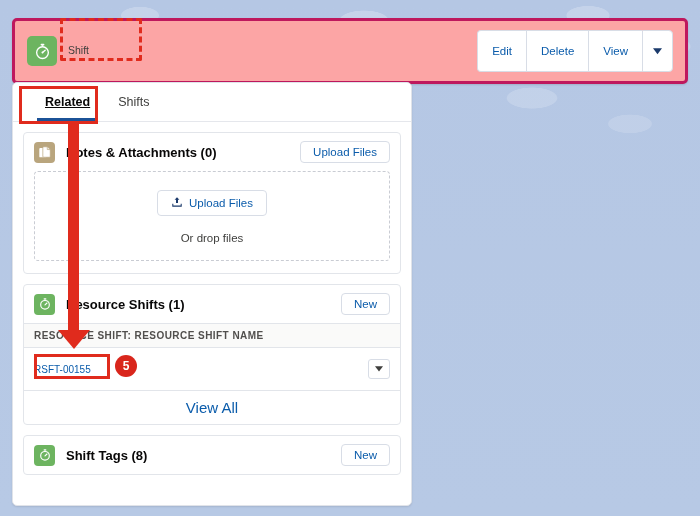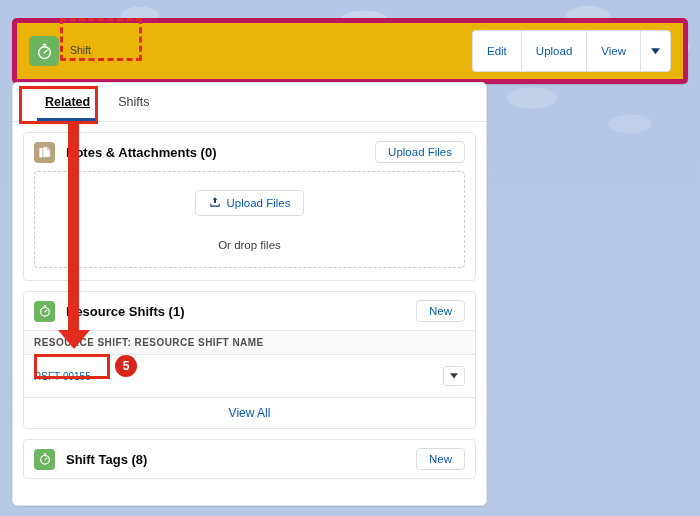--- a/index.html
+++ b/index.html
@@ -24,42 +24,42 @@
       radial-gradient(ellipse 64px 27px at 44% 22%, rgba(255,255,255,.16) 0 40%, rgba(255,255,255,0) 42%),
       radial-gradient(ellipse 60px 25px at 76% 19%, rgba(255,255,255,.18) 0 41%, rgba(255,255,255,0) 43%),
       radial-gradient(ellipse 52px 22px at 90% 24%, rgba(255,255,255,.15) 0 41%, rgba(255,255,255,0) 43%),
       linear-gradient(#b5c7e4,#b7c9e5);
     pointer-events:none;
   }
 
   
   .record-header{
     position:absolute;left:12px;top:18px;width:676px;height:66px;
-    background:#eab308;border:5px solid #be185d;border-radius:5px;
+    background:#fca5a5;border:3px solid #be185d;border-radius:5px;
     box-shadow:0 1px 2px rgba(0,0,0,.12);
     display:flex;align-items:center;box-sizing:border-box;
   }
   .rec-icon{
     width:30px;height:30px;border-radius:5px;background:#6db460;
     margin-left:12px;flex:none;display:flex;align-items:center;justify-content:center;
   }
   .rec-titles{margin-left:11px;line-height:1.05;}
   .rec-obj{font-size:10.5px;color:#3e3e3c;}
   .rec-name{font-size:17px;font-weight:bold;color:#080707;letter-spacing:-.2px;margin-top:1px;}
   .hdr-actions{margin-left:auto;margin-right:12px;display:flex;}
   .hdr-btn{
     font-size:11.5px;color:#0b5cab;background:#fff;border:1px solid #d8dde6;
     padding:14px 14px;border-right:none;cursor:pointer;white-space:nowrap;
   }
   .hdr-btn:first-child{border-radius:4px 0 0 4px;}
   .hdr-btn.caret{border-right:1px solid #d8dde6;border-radius:0 4px 4px 0;padding:5px 10px;}
 
   
   .content-card{
-    position:absolute;left:12px;top:82px;width:475px;height:424px;
+    position:absolute;left:12px;top:82px;width:400px;height:424px;
     background:#fff;border:1px solid #e0e3e9;border-radius:5px;
     box-shadow:0 1px 2px rgba(0,0,0,.10);box-sizing:border-box;overflow:hidden;
   }
   .tabbar{height:38px;border-bottom:1px solid #e5e7ec;display:flex;align-items:stretch;padding-left:18px;}
   .tab{
     display:flex;align-items:center;padding:0 14px;font-size:12.5px;color:#3e3e3c;cursor:pointer;
     position:relative;
   }
   .tab.active{font-weight:bold;color:#080707;text-decoration:underline;}
   .tab.active:after{
@@ -82,38 +82,38 @@
 
   
   .dropzone{
     margin:0 10px 12px;border:1px dashed #c9ccd3;border-radius:4px;
     padding:18px 0 16px;text-align:center;
   }
   .upload-btn{
     display:inline-flex;align-items:center;gap:6px;font-size:11.5px;color:#0b5cab;
     background:#fff;border:1px solid #d8dde6;border-radius:4px;padding:5px 13px;cursor:pointer;
   }
-  .drop-text{font-size:11.5px;color:#3e3e3c;margin-top:23px;}
+  .drop-text{font-size:11.5px;color:#3e3e3c;margin-top:16px;}
 
   
   .col-head{
     background:#fafaf9;border-top:1px solid #e2e5ea;border-bottom:1px solid #e2e5ea;
     padding:6px 10px;font-size:10px;font-weight:bold;color:#514f4d;letter-spacing:.45px;
   }
   .row{display:flex;align-items:center;padding:8px 10px;min-height:26px;}
   .row-link{
     font-size:10px;color:#0b5cab;cursor:pointer;white-space:nowrap;
   }
   .row-caret{
     margin-left:auto;width:20px;height:18px;border:1px solid #d8dde6;border-radius:3px;
     background:#fff;display:flex;align-items:center;justify-content:center;cursor:pointer;
   }
   .panel-foot{
     border-top:1px solid #e2e5ea;text-align:center;padding:8px 0;
-    font-size:12px;color:#0b5cab;cursor:pointer;
+    font-size:15px;color:#0b5cab;cursor:pointer;
   }
 
   
   .ann{position:absolute;pointer-events:none;}
   .ann-dashed{
     border:3px dashed #e02b1d;border-radius:2px;
     left:60px;top:18px;width:82px;height:43px;box-sizing:border-box;
   }
   .ann-solid-tab{
     border:3px solid #e02b1d;left:19px;top:86px;width:79px;height:38px;box-sizing:border-box;
@@ -147,21 +147,21 @@
       <rect x="11.2" y="4" width="1.6" height="2" fill="#fff"></rect>
       <path d="M12 13.4 L15.4 10.3" stroke="#fff" stroke-width="1.7" stroke-linecap="round"></path>
       <circle cx="12" cy="13.4" r="1.25" fill="#fff"></circle>
     </svg>
   </div>
   <div class="rec-titles">
     <div class="rec-obj">Shift</div>
   </div>
   <div class="hdr-actions">
     <button class="hdr-btn">Edit</button>
-    <button class="hdr-btn">Upload</button>
+    <button class="hdr-btn">Delete</button>
     <button class="hdr-btn">View</button>
     <button class="hdr-btn caret">
       <span>
         <svg width="9" height="7" viewBox="0 0 10 7" aria-hidden="true">
             <path d="M0 0h10L5 6.6z" fill="#1b3a6b"></path>
           </svg>
       </span>
     </button>
   </div>
 </div>

